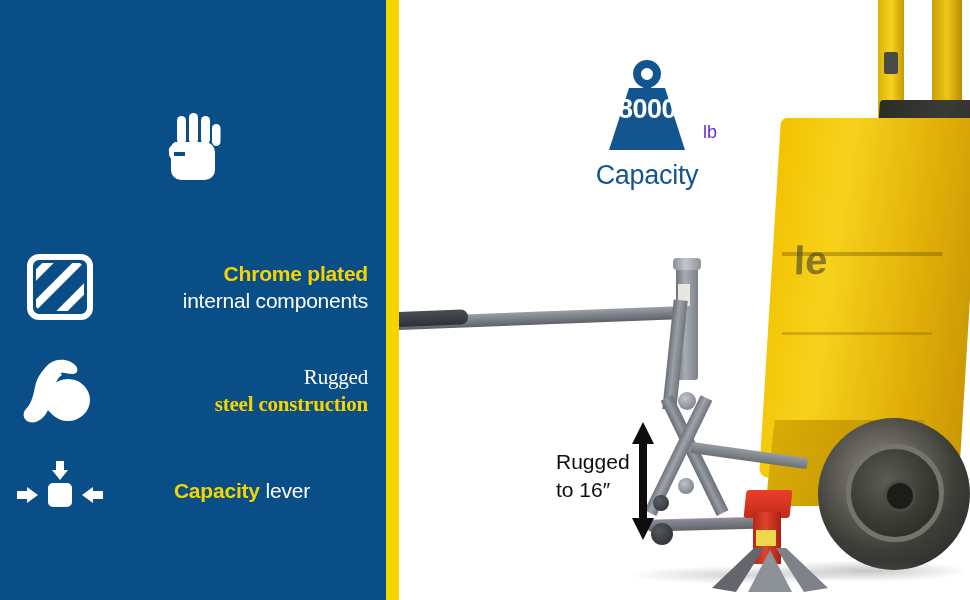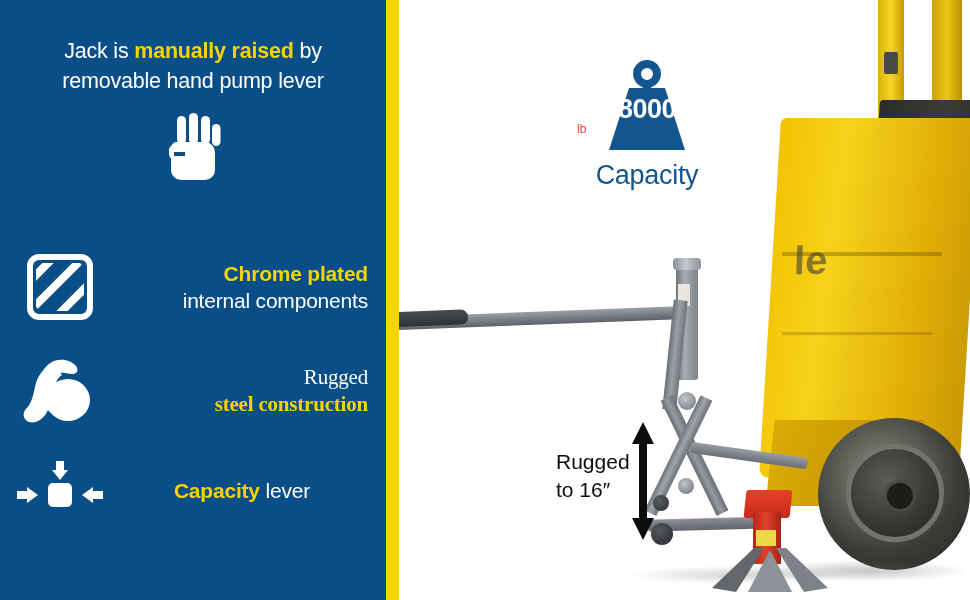--- a/index.html
+++ b/index.html
@@ -111,23 +111,23 @@
     text-align:center;
     font-size:27px;
     font-weight:bold;
     color:#ffffff;
     letter-spacing:-0.5px;
   }
   #capacity-lb {
     position:absolute;
     left:0; top:64px;
     width:140px;
-    text-align:left;
-    font-size:12px;
-    color:#ef4444;
+    text-align:right;
+    font-size:18px;
+    color:#6d28d9;
   }
   #capacity-label {
     margin-top:2px;
     font-size:27px;
     color:#13558e;
     letter-spacing:-0.3px;
   }
 
   
   #raises-note {
@@ -375,24 +375,20 @@
   }
 </style>
 </head>
 <body>
 
 <div id="banner">
 
   <div id="left-panel"></div>
   <div id="divider-stripe"></div>
 
-  <div id="headline">
-    <span>Jack is </span><span class="hl">manually raised</span><span> by</span><br>
-    <span>removable hand pump lever</span>
-  </div>
 
   <div id="fist-icon">
     <svg width="60" height="72" viewBox="0 0 60 72">
       <g fill="#ffffff">
         <rect x="12" y="4" width="9" height="28" rx="4.5"></rect>
         <rect x="24" y="1" width="9" height="31" rx="4.5"></rect>
         <rect x="36" y="4" width="9" height="28" rx="4.5"></rect>
         <rect x="47" y="12" width="8.5" height="22" rx="4.2"></rect>
         <path d="M10 30 h30 a10 10 0 0 1 10 10 v18 a10 10 0 0 1 -10 10 h-24 a10 10 0 0 1 -10 -10 v-18 a8 8 0 0 1 4 -10 z"></path>
         <path d="M6 34 h14 a6 6 0 0 1 6 6 v2 a6 6 0 0 1 -6 6 h-10 a6 6 0 0 1 -6 -6 v-2 a6 6 0 0 1 2 -6 z" fill="#ffffff"></path>

